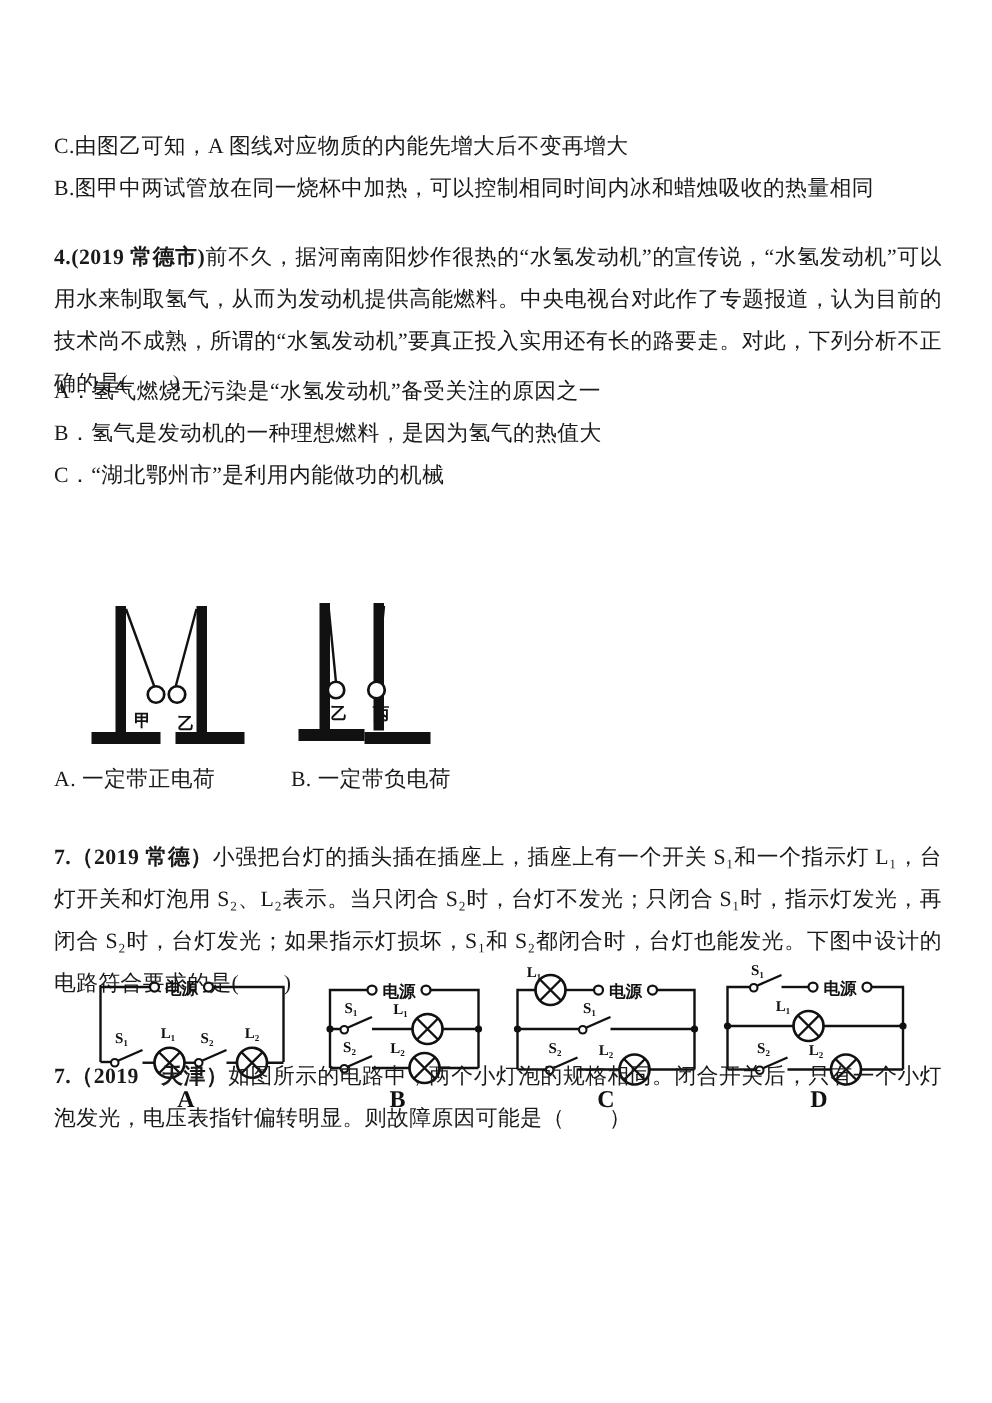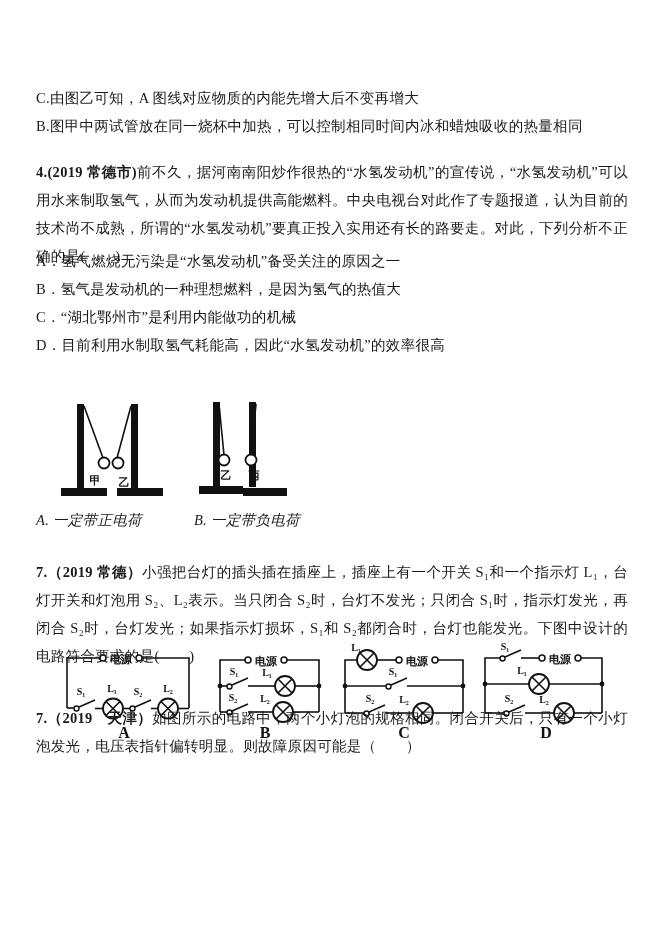--- a/index.html
+++ b/index.html
@@ -14,21 +14,21 @@
   .page { position:absolute; inset:0; }
   .tblock {
     position:absolute; left:36px; width:592px;
     font-size:14.5px; line-height:28px;
     text-align:justify;
     letter-spacing:0.3px;
   }
   .tblock p { margin:0; }
   b.qtag { font-weight:bold; }
   .optline { margin:0; }
-  .optgrid p { margin:0;font-style:italic; }
+  .optgrid p { margin:0; }
   .optgrid span.col1 { display:inline-block; width:154px; }
   svg text {
     font-family:"Liberation Serif","DejaVu Serif",serif;
     font-weight:bold; fill:#111;
   }
   .circ-letter { font-size:16px; }
   .fig { position:absolute; }
   .wire { stroke:#111; stroke-width:1.6; fill:none; }
   .lampc { stroke:#111; stroke-width:1.8; fill:none; }
   .term { stroke:#111; stroke-width:1.5; fill:#fff; }
@@ -48,21 +48,20 @@
     <p>B.图甲中两试管放在同一烧杯中加热，可以控制相同时间内冰和蜡烛吸收的热量相同</p>
   </div>
 
   <div class="tblock" style="top:158px;">
     <p><b class="qtag">4.(2019 常德市)</b><span>前不久，据河南南阳炒作很热的“水氢发动机”的宣传说，“水氢发动机”可以用水来制取氢气，从而为发动机提供高能燃料。中央电视台对此作了专题报道，认为目前的技术尚不成熟，所谓的“水氢发动机”要真正投入实用还有长的路要走。对此，下列分析不正确的是(　　)</span></p>
   </div>
   <div class="tblock" style="top:247px;">
     <p class="optline">A．氢气燃烧无污染是“水氢发动机”备受关注的原因之一</p>
     <p class="optline">B．氢气是发动机的一种理想燃料，是因为氢气的热值大</p>
     <p class="optline">C．“湖北鄂州市”是利用内能做功的机械</p>
-    <p class="optline">D．目前利用水制取氢气耗能高，因此“水氢发动机”的效率很高</p>
   </div>
 
 
   <svg class="fig" style="left:55px; top:398px;" width="250" height="106" viewBox="0 0 250 106">
 
     <rect class="post" x="22" y="6" width="7" height="85"></rect>
     <rect class="post" x="6" y="90" width="46" height="8"></rect>
     <rect class="post" x="76" y="6" width="7" height="85"></rect>
     <rect class="post" x="62" y="90" width="46" height="8"></rect>
     <line class="string" x1="29" y1="8" x2="48" y2="60"></line>

